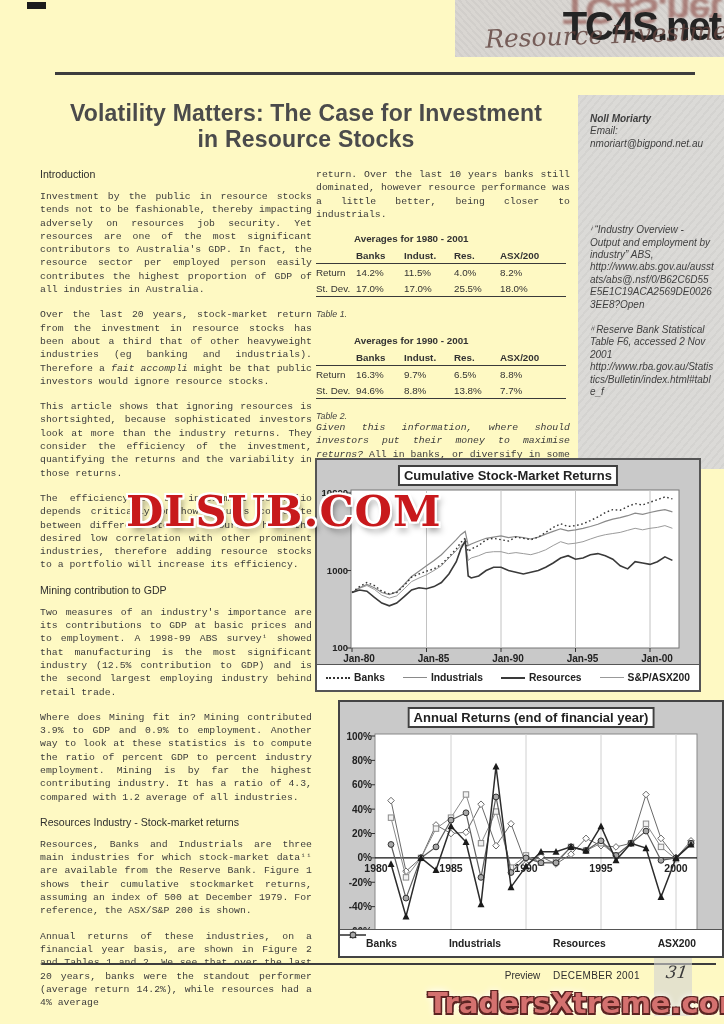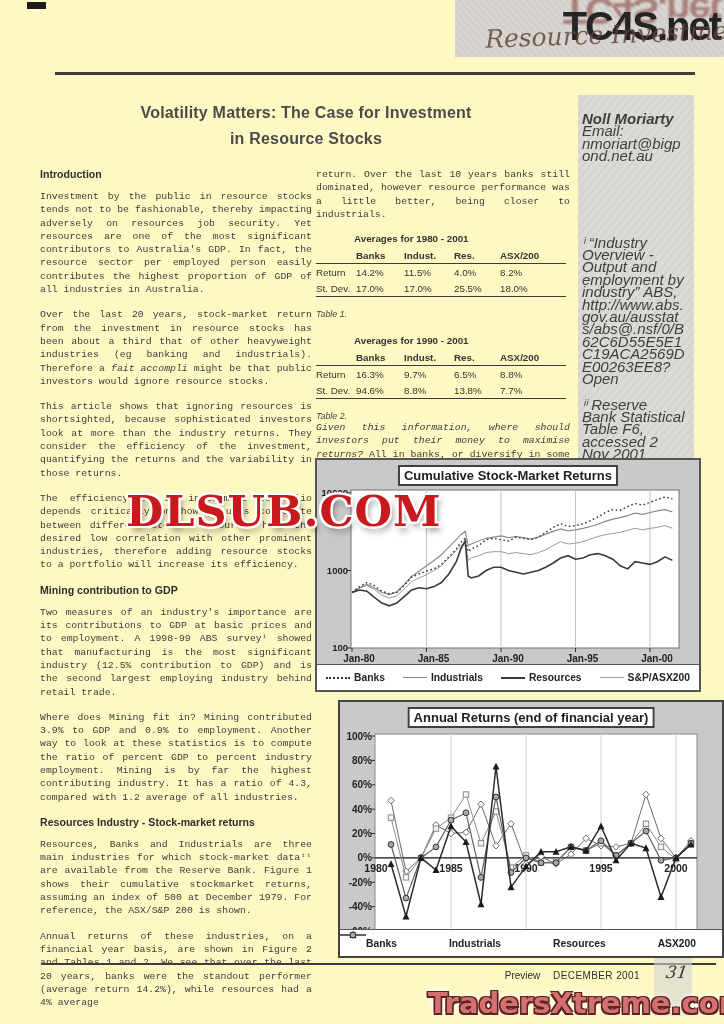--- a/index.html
+++ b/index.html
@@ -11,41 +11,41 @@
           background-image:repeating-linear-gradient(48deg,rgba(0,0,0,.035) 0 2px,transparent 2px 5px);}
   .hdr-script{position:absolute;left:30px;top:20px;font-family:"DejaVu Serif",serif;font-style:italic;
           font-size:25px;color:rgba(92,62,58,.8);transform:rotate(-2deg);white-space:nowrap;z-index:3;}
   .hdr-brand{position:absolute;right:4px;top:4px;font-weight:bold;font-size:40px;letter-spacing:-2px;
           color:#242424;z-index:2;white-space:nowrap;}
   .hdr-brand-refl{position:absolute;right:4px;top:30px;font-weight:bold;font-size:40px;letter-spacing:-2px;
           color:#7d2d26;opacity:.5;filter:blur(1px);transform:scaleY(-.9);transform-origin:top;z-index:1;white-space:nowrap;}
   .hdr-rule{position:absolute;left:55px;top:72px;width:640px;height:3px;background:#3d3d3d;}
   
   .title{position:absolute;left:40px;top:100px;width:532px;text-align:center;
-         font-size:16px;line-height:26px;font-weight:600;color:#4b4b4b;letter-spacing:.2px;}
+         font-size:23px;line-height:26px;font-weight:600;color:#4b4b4b;letter-spacing:.2px;}
   
   .col-left{position:absolute;left:40px;top:168px;width:272px;}
   .col-mid{position:absolute;left:316px;top:168px;width:254px;}
-  h3.sec{font-size:10.6px;font-weight:bold;color:#2e2e2e;margin:0 0 10px 0;}
+  h3.sec{font-size:10.6px;font-weight:normal;color:#2e2e2e;margin:0 0 10px 0;}
   .col-left p, .col-mid p{font-size:9.8px;line-height:13.3px;text-align:justify;margin:0 0 12px 0;color:#3c3c3c;font-family:Liberation Mono, monospace;}
   .it{font-style:italic;}
   
   .mini-table{width:250px;margin:8px 0 0 0;}
   .tbl-title{font-weight:bold;font-size:9.8px;padding-left:38px;margin-bottom:3px;color:#333;}
   .mini-table table{border-collapse:collapse;width:100%;font-size:9.8px;color:#333;}
   .mini-table td{padding:2.5px 0;}
   .mini-table .hd td{font-weight:bold;border-bottom:1px solid #3a3a3a;}
   .mini-table .last td{border-bottom:1px solid #3a3a3a;}
   .c0{width:40px;} .c1{width:48px;} .c2{width:50px;} .c3{width:46px;}
   .tbl-caption{font-style:italic;font-size:8.8px;color:#444;margin-top:12px;}
   .q{margin-top:16px;}
   
-  .sidebar{position:absolute;left:578px;top:95px;width:116px;height:374px;background:#dbdad7;
+  .sidebar{position:absolute;left:578px;top:95px;width:146px;height:374px;background:#dbdad7;
            background-image:repeating-linear-gradient(130deg,rgba(0,0,0,.03) 0 2px,transparent 2px 6px);
-           box-sizing:border-box;padding:18px 9px 8px 4px;font-style:italic;font-size:15px;
+           box-sizing:border-box;padding:18px 9px 8px 12px;font-style:italic;font-size:10px;
            line-height:12.4px;color:#3f3f3f;}
   .sidebar p{margin:0;overflow-wrap:anywhere;}
   .sb-name{font-weight:bold;}
   .sb-auth{margin-bottom:74px !important;}
   .sb-fn2{margin-top:13px !important;}
   .sb-fig{margin-top:58px !important;}
   
   .fig{position:absolute;left:315px;width:386px;background:#c9c9c9;border:2px solid #555;box-sizing:border-box;}
   .fig1{top:458px;height:234px;}
   .fig2{top:700px;height:258px;border-color:#444;margin-left:23px;}

